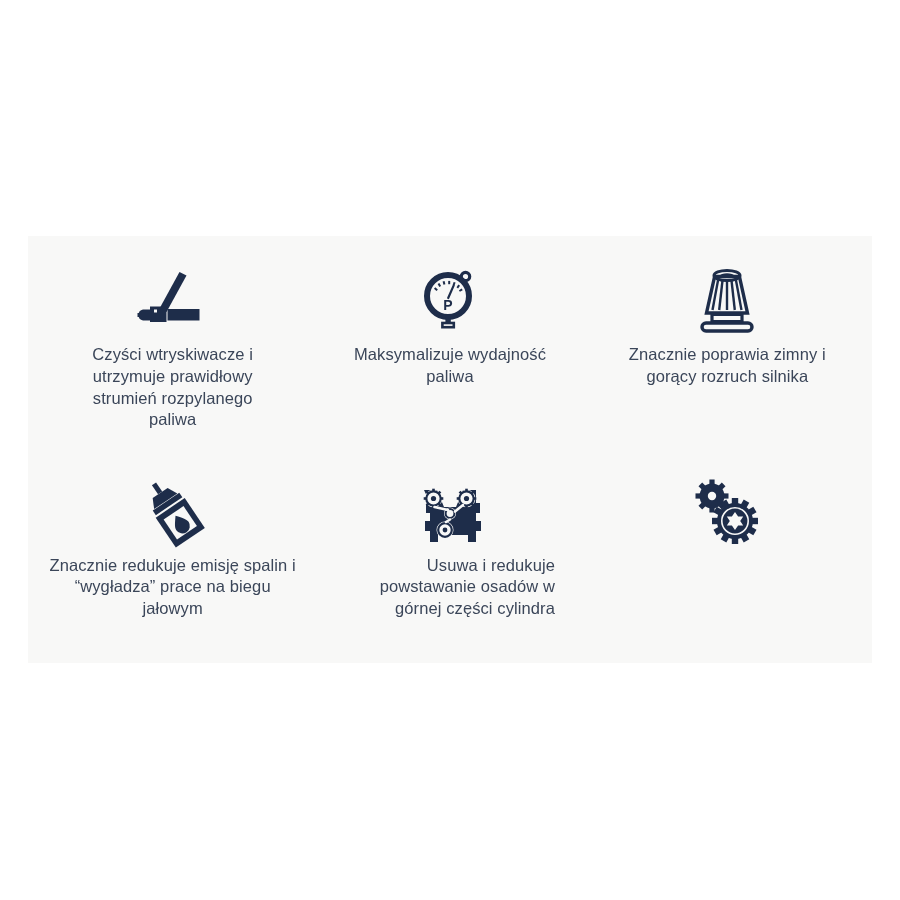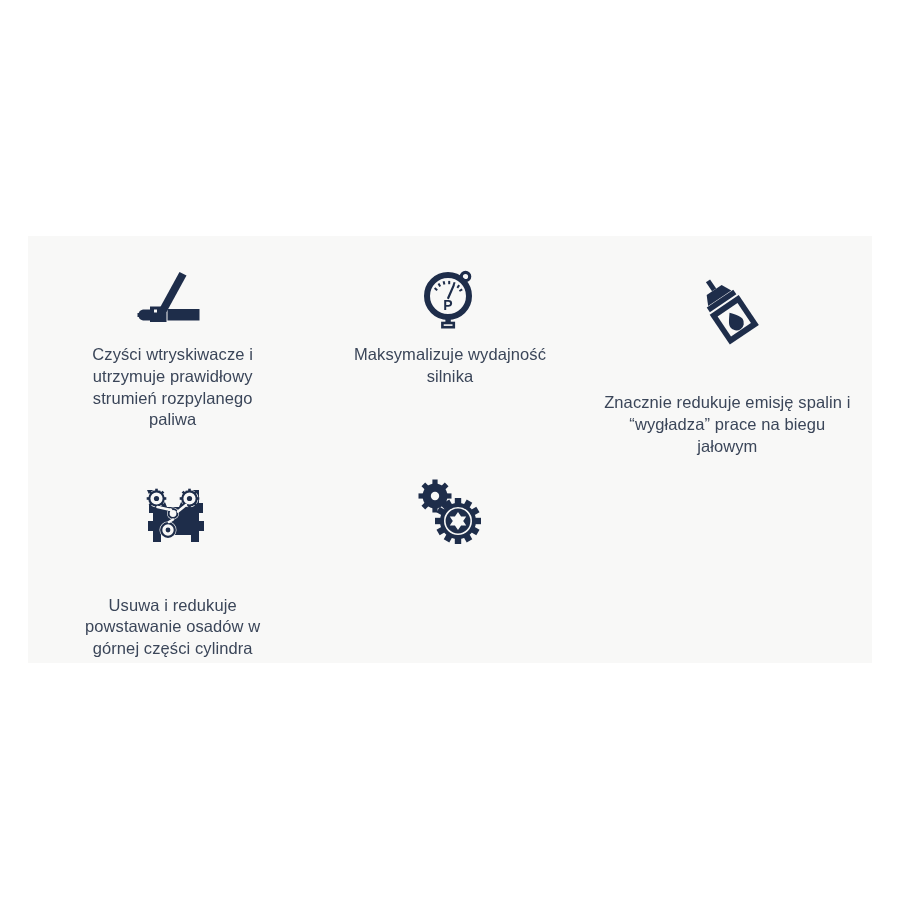--- a/index.html
+++ b/index.html
@@ -39,21 +39,21 @@
 
   .cell {
     display: flex;
     flex-direction: column;
     align-items: center;
     justify-content: flex-start;
     box-sizing: border-box;
     padding: 0 8px;
   }
 
-  .cell-r2 { padding-top: 8px; gap: 40px; }
+  .cell-r2 { padding-top: 8px; }
 
   .icon-wrap {
     height: 86px;
     display: flex;
     align-items: center;
     justify-content: center;
   }
   .icon-wrap svg { display: block; }
 
   .benefit-text {
@@ -63,21 +63,21 @@
     line-height: 1.32;
     letter-spacing: 0.1px;
     max-width: 250px;
   }
 
   
   .w-1 { max-width: 205px; }
   .w-2 { max-width: 232px; }
   .w-3 { max-width: 240px; }
   .w-4 { max-width: 248px; }
-  .w-5 { max-width: 210px; }
+  .w-5 { max-width: 210px; text-align: right; }
   .w-6 { max-width: 240px; }
 </style>
 </head>
 <body>
 
 <div id="benefits-panel">
   <div class="grid">
 
     <div class="cell">
       <div class="icon-wrap">
@@ -118,23 +118,47 @@
           </g>
 
           <line x1="28.2" y1="30" x2="33.6" y2="17.6" stroke="#1e2d4a" stroke-width="2.2" stroke-linecap="round"></line>
 
           <text x="28" y="41.5" text-anchor="middle" font-family="'Liberation Sans', sans-serif" font-size="14" font-weight="bold" fill="#1e2d4a">P</text>
 
           <rect x="25.4" y="49" width="5.4" height="7" fill="#1e2d4a"></rect>
           <rect x="22.4" y="55" width="11.4" height="4.2" fill="none" stroke="#1e2d4a" stroke-width="2.6"></rect>
         </svg>
       </div>
-      <div class="benefit-text w-2">Maksymalizuje wydajność silnika</div>
-    </div>
-
+      <div class="benefit-text w-2">Maksymalizuje wydajność paliwa</div>
+    </div>
+
+    <div class="cell">
+      <div class="icon-wrap">
+        <svg width="62" height="70" viewBox="0 0 62 70" xmlns="http://www.w3.org/2000/svg">
+
+          <ellipse cx="31" cy="9.5" rx="13" ry="5" fill="none" stroke="#1e2d4a" stroke-width="3"></ellipse>
+          <ellipse cx="31" cy="9.5" rx="7" ry="2.2" fill="#1e2d4a"></ellipse>
+
+          <path d="M18.6 10.5 L10.5 47 L51.5 47 L43.4 10.5 Z" fill="none" stroke="#1e2d4a" stroke-width="3.4"></path>
+
+          <g stroke="#1e2d4a" stroke-width="2.4">
+            <line x1="22.2" y1="13.5" x2="16.5" y2="44"></line>
+            <line x1="26.6" y1="13.5" x2="23.2" y2="44"></line>
+            <line x1="31" y1="13.5" x2="31" y2="44"></line>
+            <line x1="35.4" y1="13.5" x2="38.8" y2="44"></line>
+            <line x1="39.8" y1="13.5" x2="45.5" y2="44"></line>
+          </g>
+
+          <path d="M16 48.5 h30 v7 h-30 Z" fill="none" stroke="#1e2d4a" stroke-width="3.2"></path>
+
+          <path d="M10 57 h42 a4 4 0 0 1 0 8 h-42 a4 4 0 0 1 0 -8 Z" fill="none" stroke="#1e2d4a" stroke-width="3.4"></path>
+        </svg>
+      </div>
+      <div class="benefit-text w-3">Znacznie poprawia zimny i gorący rozruch silnika</div>
+    </div>
 
     <div class="cell cell-r2">
       <div class="icon-wrap">
         <svg width="72" height="72" viewBox="0 0 72 72" xmlns="http://www.w3.org/2000/svg">
           <g transform="rotate(-34 36 36)">
 
             <path d="M33.5 2 L38.5 2 L38.5 13 L33.5 13 Z" fill="#1e2d4a"></path>
 
             <path d="M27 13 L45 13 L50 23 L22 23 Z" fill="#1e2d4a"></path>
 

